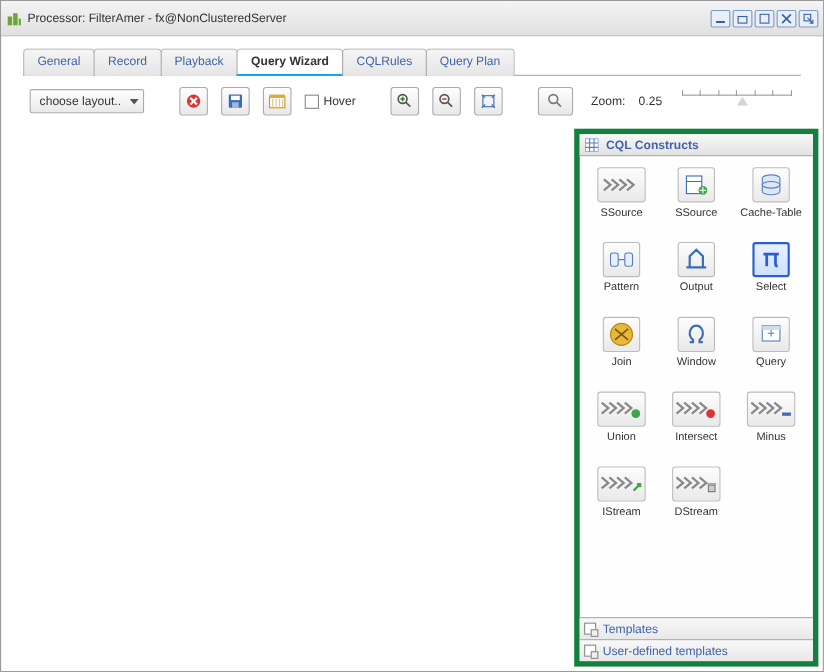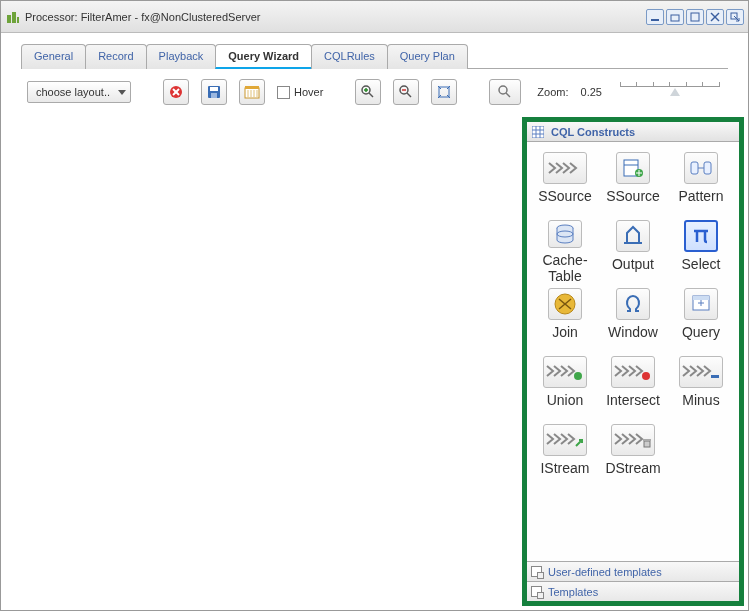--- a/index.html
+++ b/index.html
@@ -36,21 +36,21 @@
   .body { flex:1; display:flex; padding: 0 4px 4px 10px; }
   .canvas { flex:1; background:#fff; margin: 4px 4px 0 0; }
   .sidepanel { width:222px; display:flex; flex-direction:column; border:5px solid #15803d; margin-top:4px; background:#fefefe; }
   .panehdr { height:20px; background:linear-gradient(#f8f8f8,#e2e2e2); border-bottom:1px solid #aaa; display:flex; align-items:center; gap:6px; padding-left:4px; color:#4064a8; font-weight:bold; }
   .panehdr .icon { width:14px; height:14px; display:flex; align-items:center; justify-content:center; }
   .grid { flex:1; display:grid; grid-template-columns: repeat(3, 1fr); grid-auto-rows: 64px; gap:4px 0; padding:10px 4px; align-content:start; }
   .construct { display:flex; flex-direction:column; align-items:center; justify-content:flex-start; gap:4px; cursor:pointer; }
   .cicon { width:44px; height:32px; border:1px solid #bbb; border-radius:3px; background:linear-gradient(#fdfdfd,#e9e9e9); display:flex; align-items:center; justify-content:center; }
   .cicon.selected { border:2px solid #2a5fd0; background:linear-gradient(#e8f1ff,#cfe0ff); }
   .cicon.small { width:34px; }
-  .clabel { color:#333; font-size:14px; text-align:center; }
+  .clabel { color:#333; font-size:10px; text-align:left; }
   .footpane { height:20px; border-top:1px solid #aaa; background:linear-gradient(#f8f8f8,#e8e8e8); display:flex; align-items:center; gap:6px; padding-left:4px; color:#4064a8; cursor:pointer; }
   .footpane .sq { width:11px; height:11px; border:1px solid #888; background:#fff; position:relative; }
   .footpane .sq::after { content:""; position:absolute; right:-3px; bottom:-3px; width:5px; height:5px; background:#f0f0f0; border:1px solid #888; }
 </style>
 </head>
 <body>
 
 <div class="app">
 
   <div class="titlebar">
@@ -216,39 +216,39 @@
                 <rect x="2" y="3" width="14" height="16" fill="#fff" stroke="#3a6db5"></rect>
                 <line x1="2" y1="8" x2="16" y2="8" stroke="#3a6db5"></line>
                 <circle cx="17" cy="16" r="4" fill="#3fa64a"></circle>
                 <path d="M14 16 L20 16 M17 13 L17 19" stroke="#fff"></path>
               </svg>
             </div>
           <span class="clabel">SSource</span>
         </div>
         <div class="construct">
           <div class="cicon small">
+              <svg width="22" height="22">
+                <ellipse cx="11" cy="5" rx="8" ry="3" fill="#dce6f5" stroke="#5a7fc0"></ellipse>
+                <path d="M3 5 L3 17 A8 3 0 0 0 19 17 L19 5" fill="#dce6f5" stroke="#5a7fc0"></path>
+                <ellipse cx="11" cy="11" rx="8" ry="3" fill="none" stroke="#5a7fc0"></ellipse>
+              </svg>
+            </div>
+          <span class="clabel">Cache-Table</span>
+        </div>
+
+        <div class="construct">
+          <div class="cicon small">
               <svg width="24" height="18">
                 <rect x="2" y="3" width="7" height="12" rx="2" fill="#e8f0ff" stroke="#5a7fc0"></rect>
                 <rect x="15" y="3" width="7" height="12" rx="2" fill="#e8f0ff" stroke="#5a7fc0"></rect>
                 <line x1="9" y1="9" x2="15" y2="9" stroke="#5a7fc0"></line>
               </svg>
             </div>
           <span class="clabel">Pattern</span>
         </div>
-
-        <div class="construct">
-          <div class="cicon small">
-              <svg width="22" height="22">
-                <ellipse cx="11" cy="5" rx="8" ry="3" fill="#dce6f5" stroke="#5a7fc0"></ellipse>
-                <path d="M3 5 L3 17 A8 3 0 0 0 19 17 L19 5" fill="#dce6f5" stroke="#5a7fc0"></path>
-                <ellipse cx="11" cy="11" rx="8" ry="3" fill="none" stroke="#5a7fc0"></ellipse>
-              </svg>
-            </div>
-          <span class="clabel">Cache-Table</span>
-        </div>
         <div class="construct">
           <div class="cicon small">
               <svg width="22" height="22">
                 <path d="M5 18 L5 8 L11 2 L17 8 L17 18" fill="none" stroke="#3a6db5" stroke-width="2"></path>
                 <line x1="2" y1="18" x2="20" y2="18" stroke="#3a6db5" stroke-width="2"></line>
               </svg>
             </div>
           <span class="clabel">Output</span>
         </div>
         <div class="construct">
@@ -332,21 +332,21 @@
                 <rect x="31" y="10" width="6" height="6" fill="#ccc" stroke="#777"></rect>
                 <rect x="30" y="8" width="8" height="2" fill="#aaa"></rect>
               </svg>
             </div>
           <span class="clabel">DStream</span>
         </div>
 
       </div>
       <div class="footpane">
         <span class="sq"></span>
-        <span>User-defined templates</span>
+        <span>Templates</span>
       </div>
       <div class="footpane">
         <span class="sq"></span>
-        <span>Templates</span>
+        <span>User-defined templates</span>
       </div>
     </div>
   </div>
 </div>
 
 </body></html>

